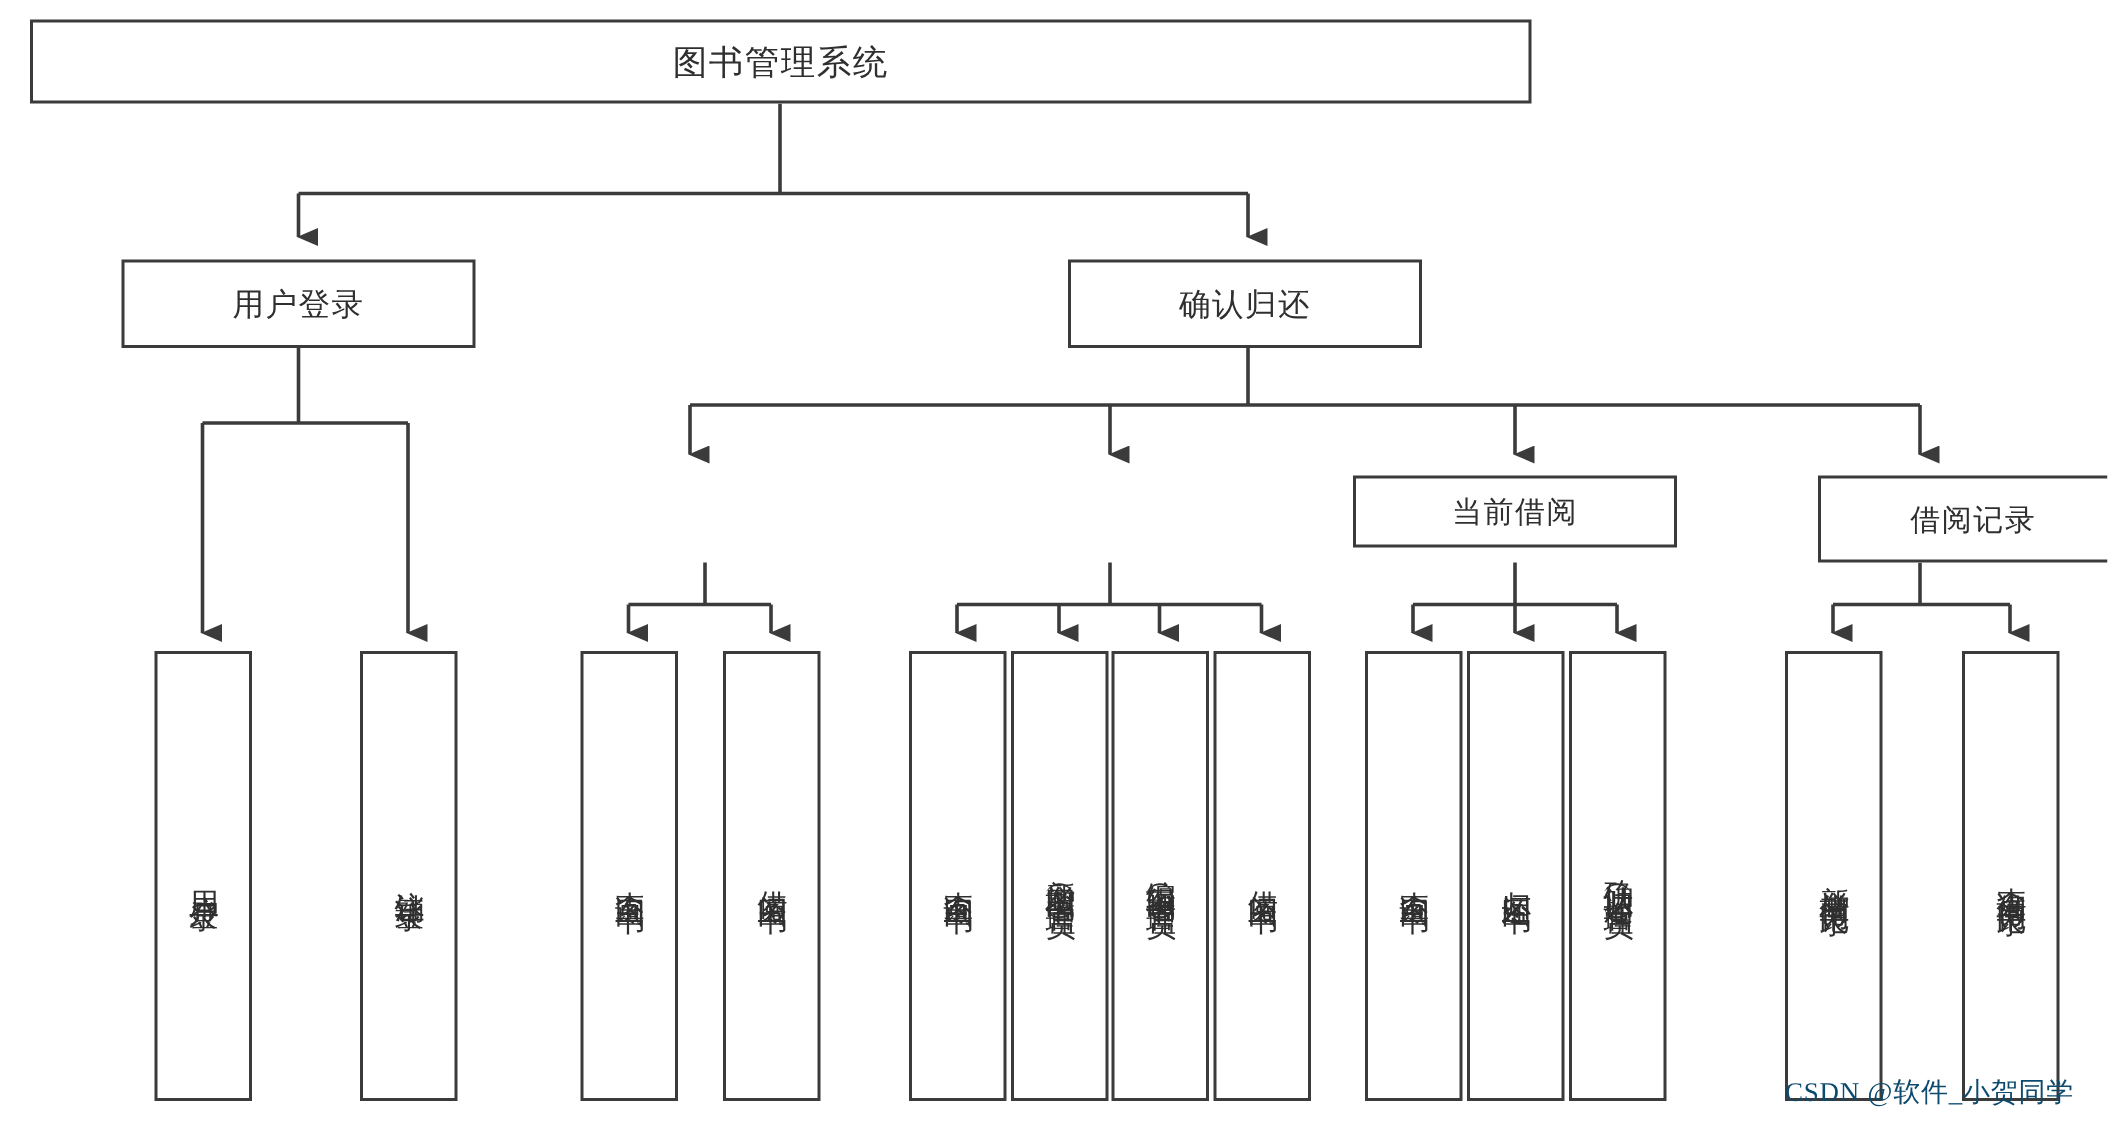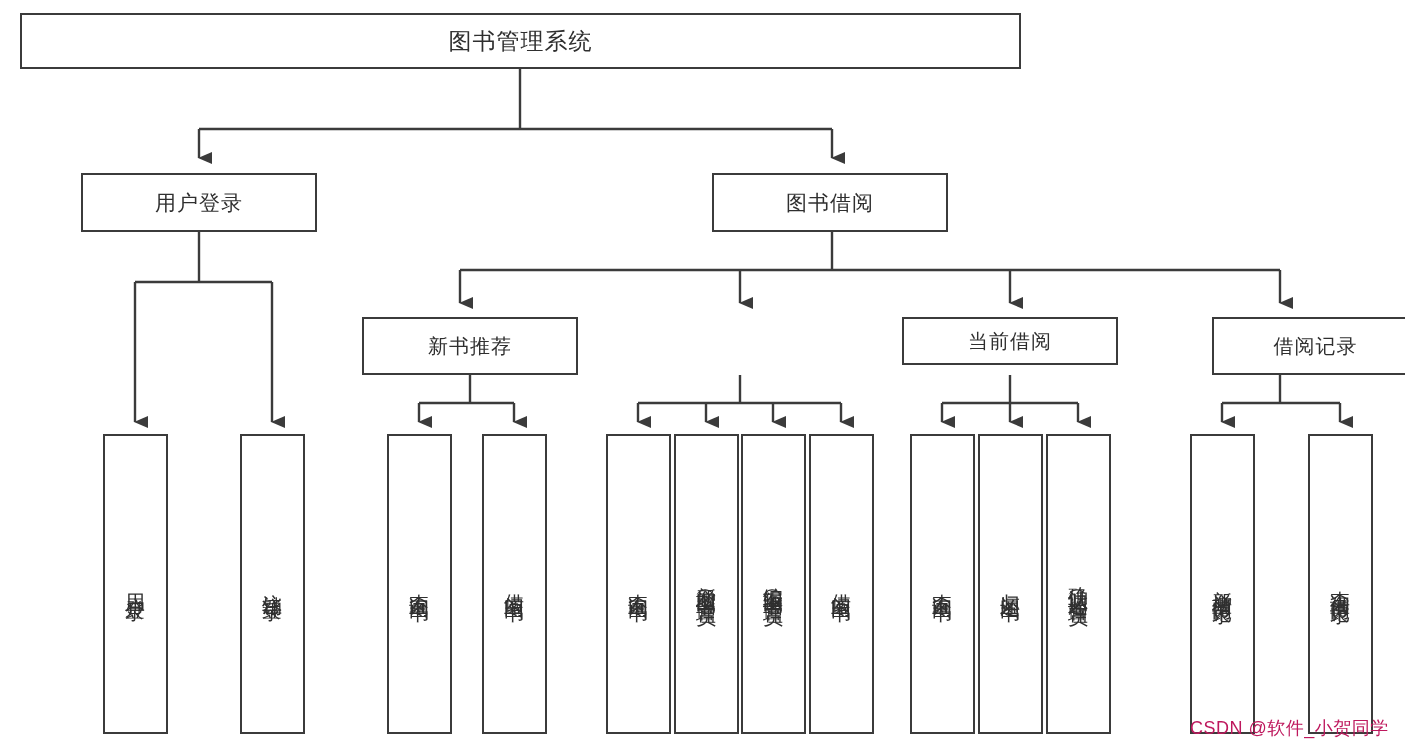--- a/index.html
+++ b/index.html
@@ -53,24 +53,25 @@
     letter-spacing: 3px;
     line-height: 1;
     padding-top: 6px;
     padding-bottom: 6px;
     align-items: center;
     justify-content: center;
   }
   .watermark {
     position: absolute;
     font-size: 18px;
-    color: #be185d;
+    color: #0c4a6e;
     white-space: nowrap;
     letter-spacing: 0.5px;
     pointer-events: none;
+    font-family: Liberation Serif, serif;
   }
 </style>
 </head>
 <body>
 
 <div id="stage">
 
   <svg id="edges" viewBox="0 0 1405 747" xmlns="http://www.w3.org/2000/svg">
     <defs>
       <marker id="arrow" viewBox="0 0 12 14" refX="6" refY="13" markerWidth="12" markerHeight="14" orient="auto" markerUnits="userSpaceOnUse">
@@ -122,26 +123,23 @@
   </svg>
 
   <div class="node node-root" style="left:20px; top:13px; width:1001px; height:56px;">
     <span>图书管理系统</span>
   </div>
 
   <div class="node node-l1" style="left:81px; top:173px; width:236px; height:59px;">
     <span>用户登录</span>
   </div>
   <div class="node node-l1" style="left:712px; top:173px; width:236px; height:59px;">
-    <span>图书借阅</span>
+    <span>确认归还</span>
   </div>
 
-  <div class="node node-l2" style="left:362px; top:317px; width:216px; height:58px;">
-    <span>新书推荐</span>
-  </div>
   <div class="node node-l2" style="left:902px; top:317px; width:216px; height:48px;">
     <span>当前借阅</span>
   </div>
   <div class="node node-l2" style="left:1172px; top:317px; width:207px; height:58px;margin-left:40px;">
     <span>借阅记录</span>
   </div>
 
   <div class="node node-leaf" style="left:103px; top:434px; width:65px; height:300px;">
     <span>用户登录</span>
   </div>

